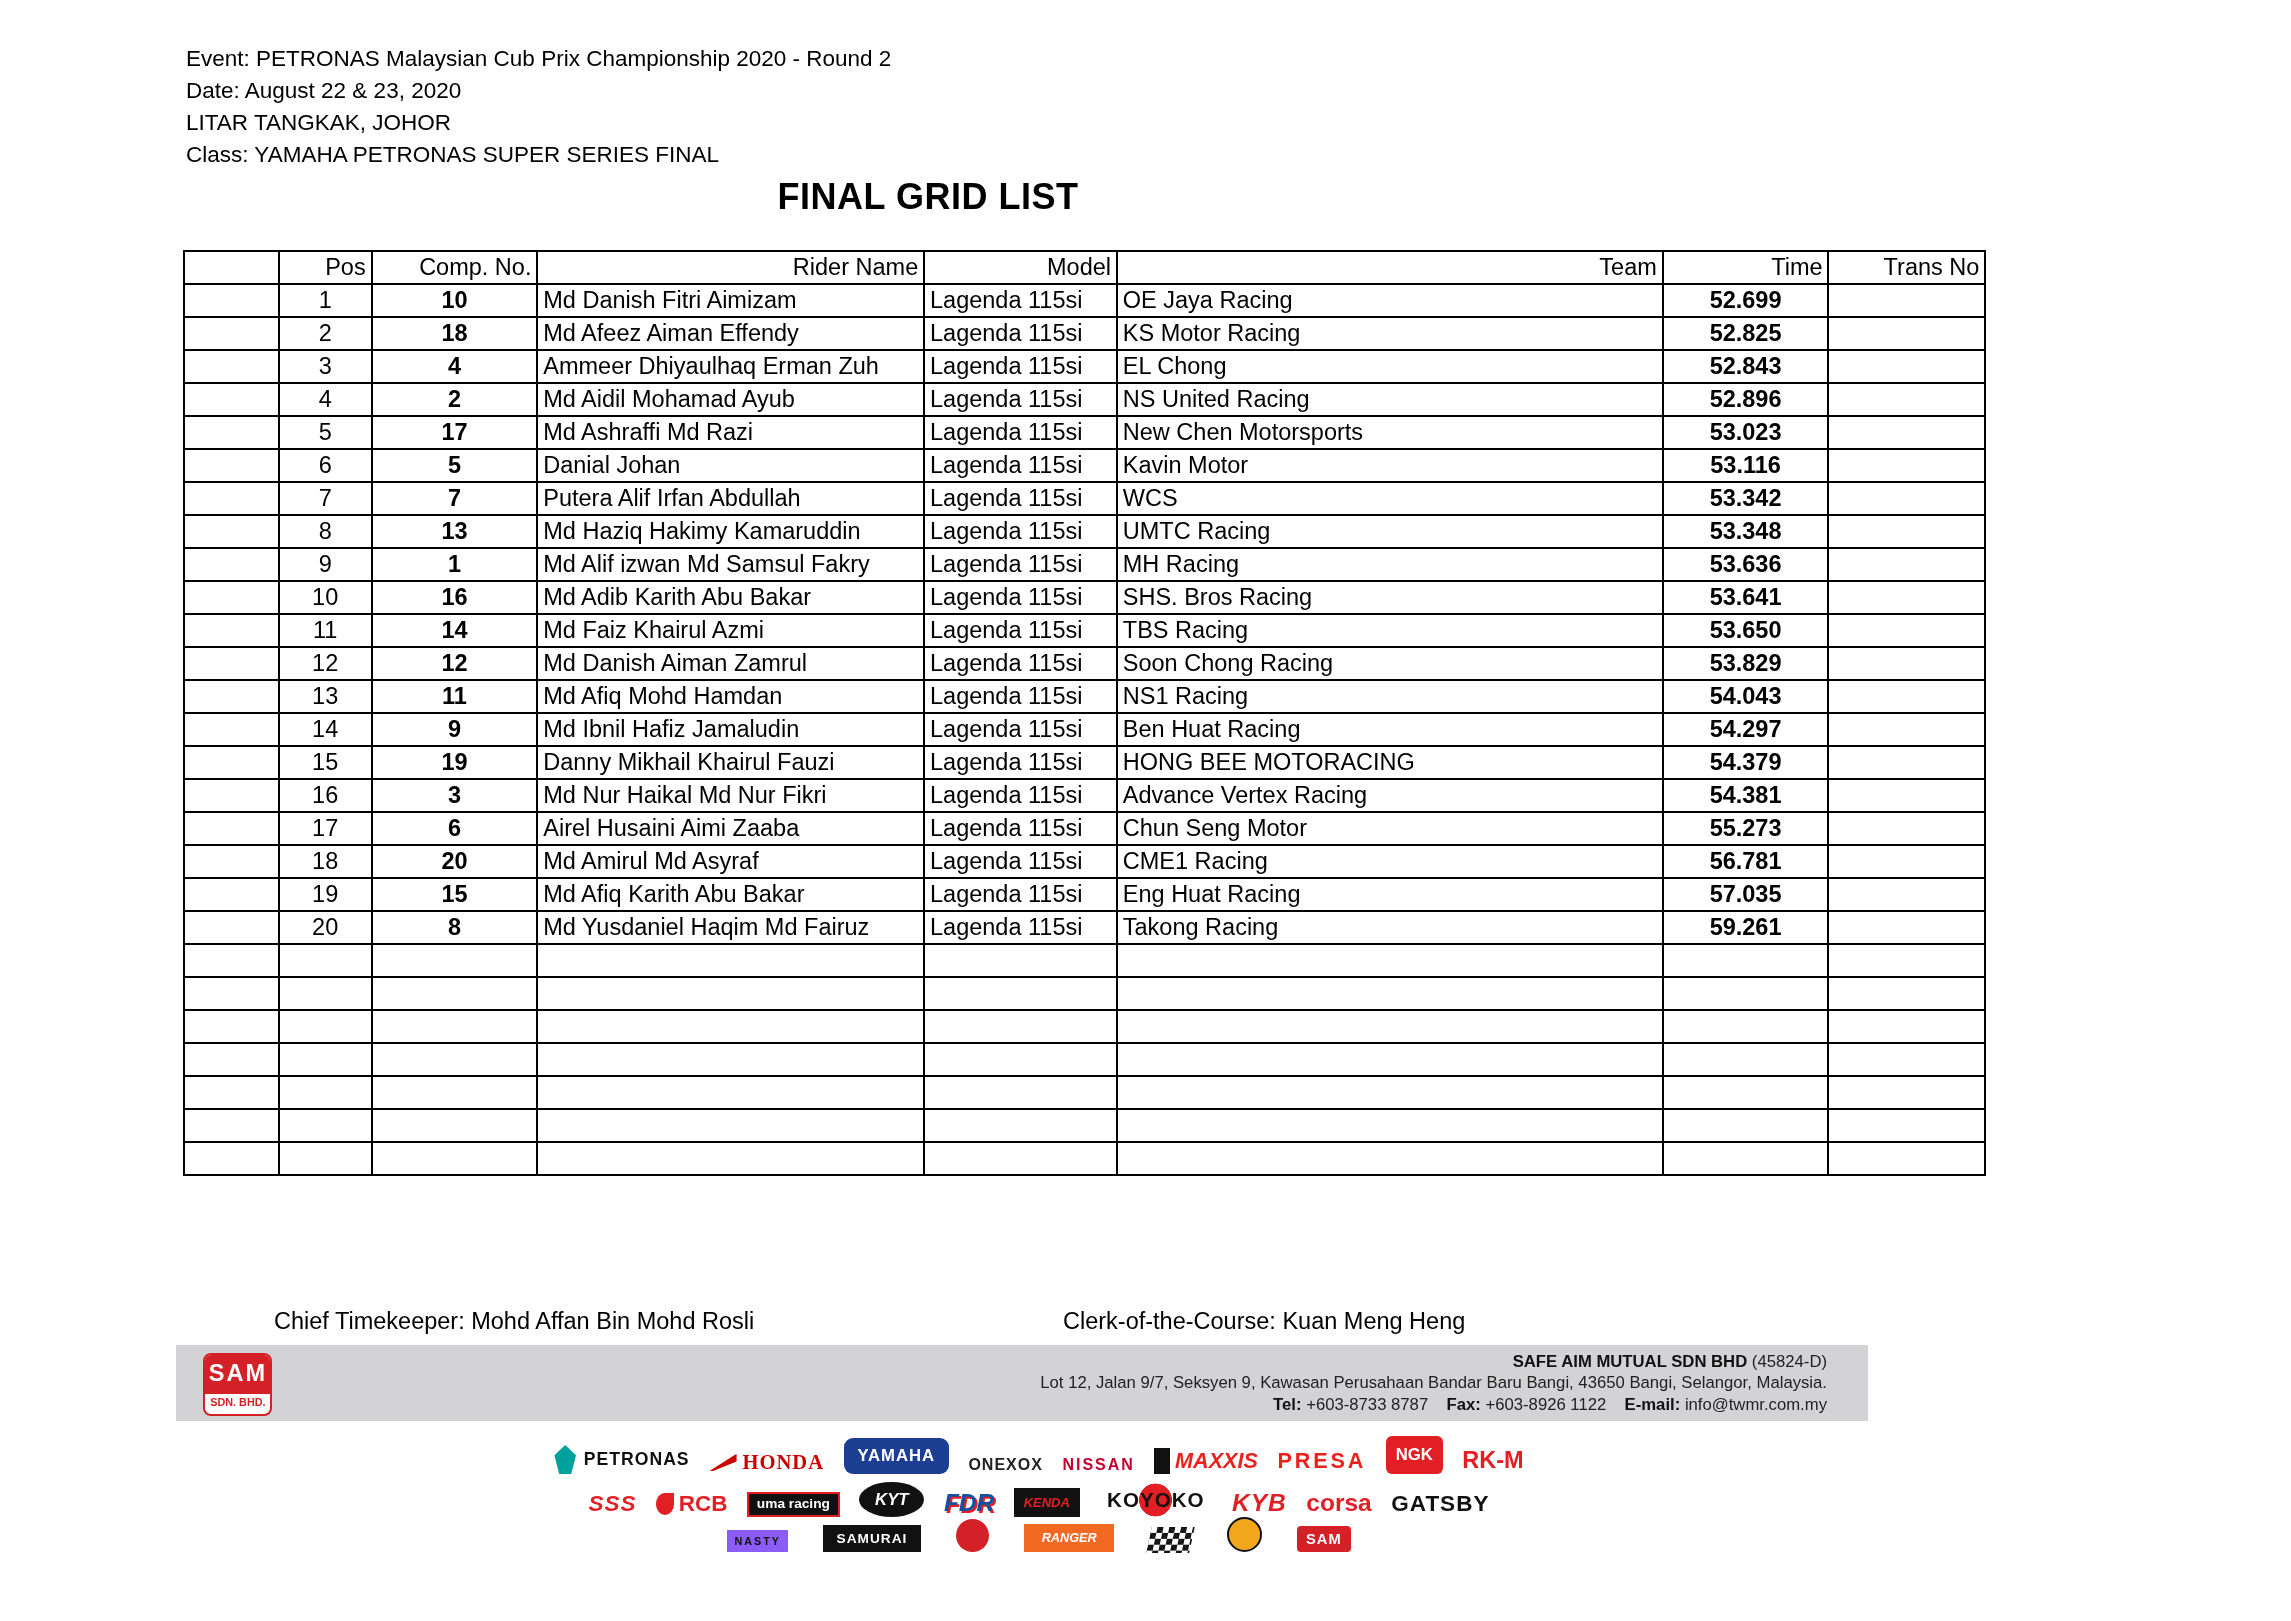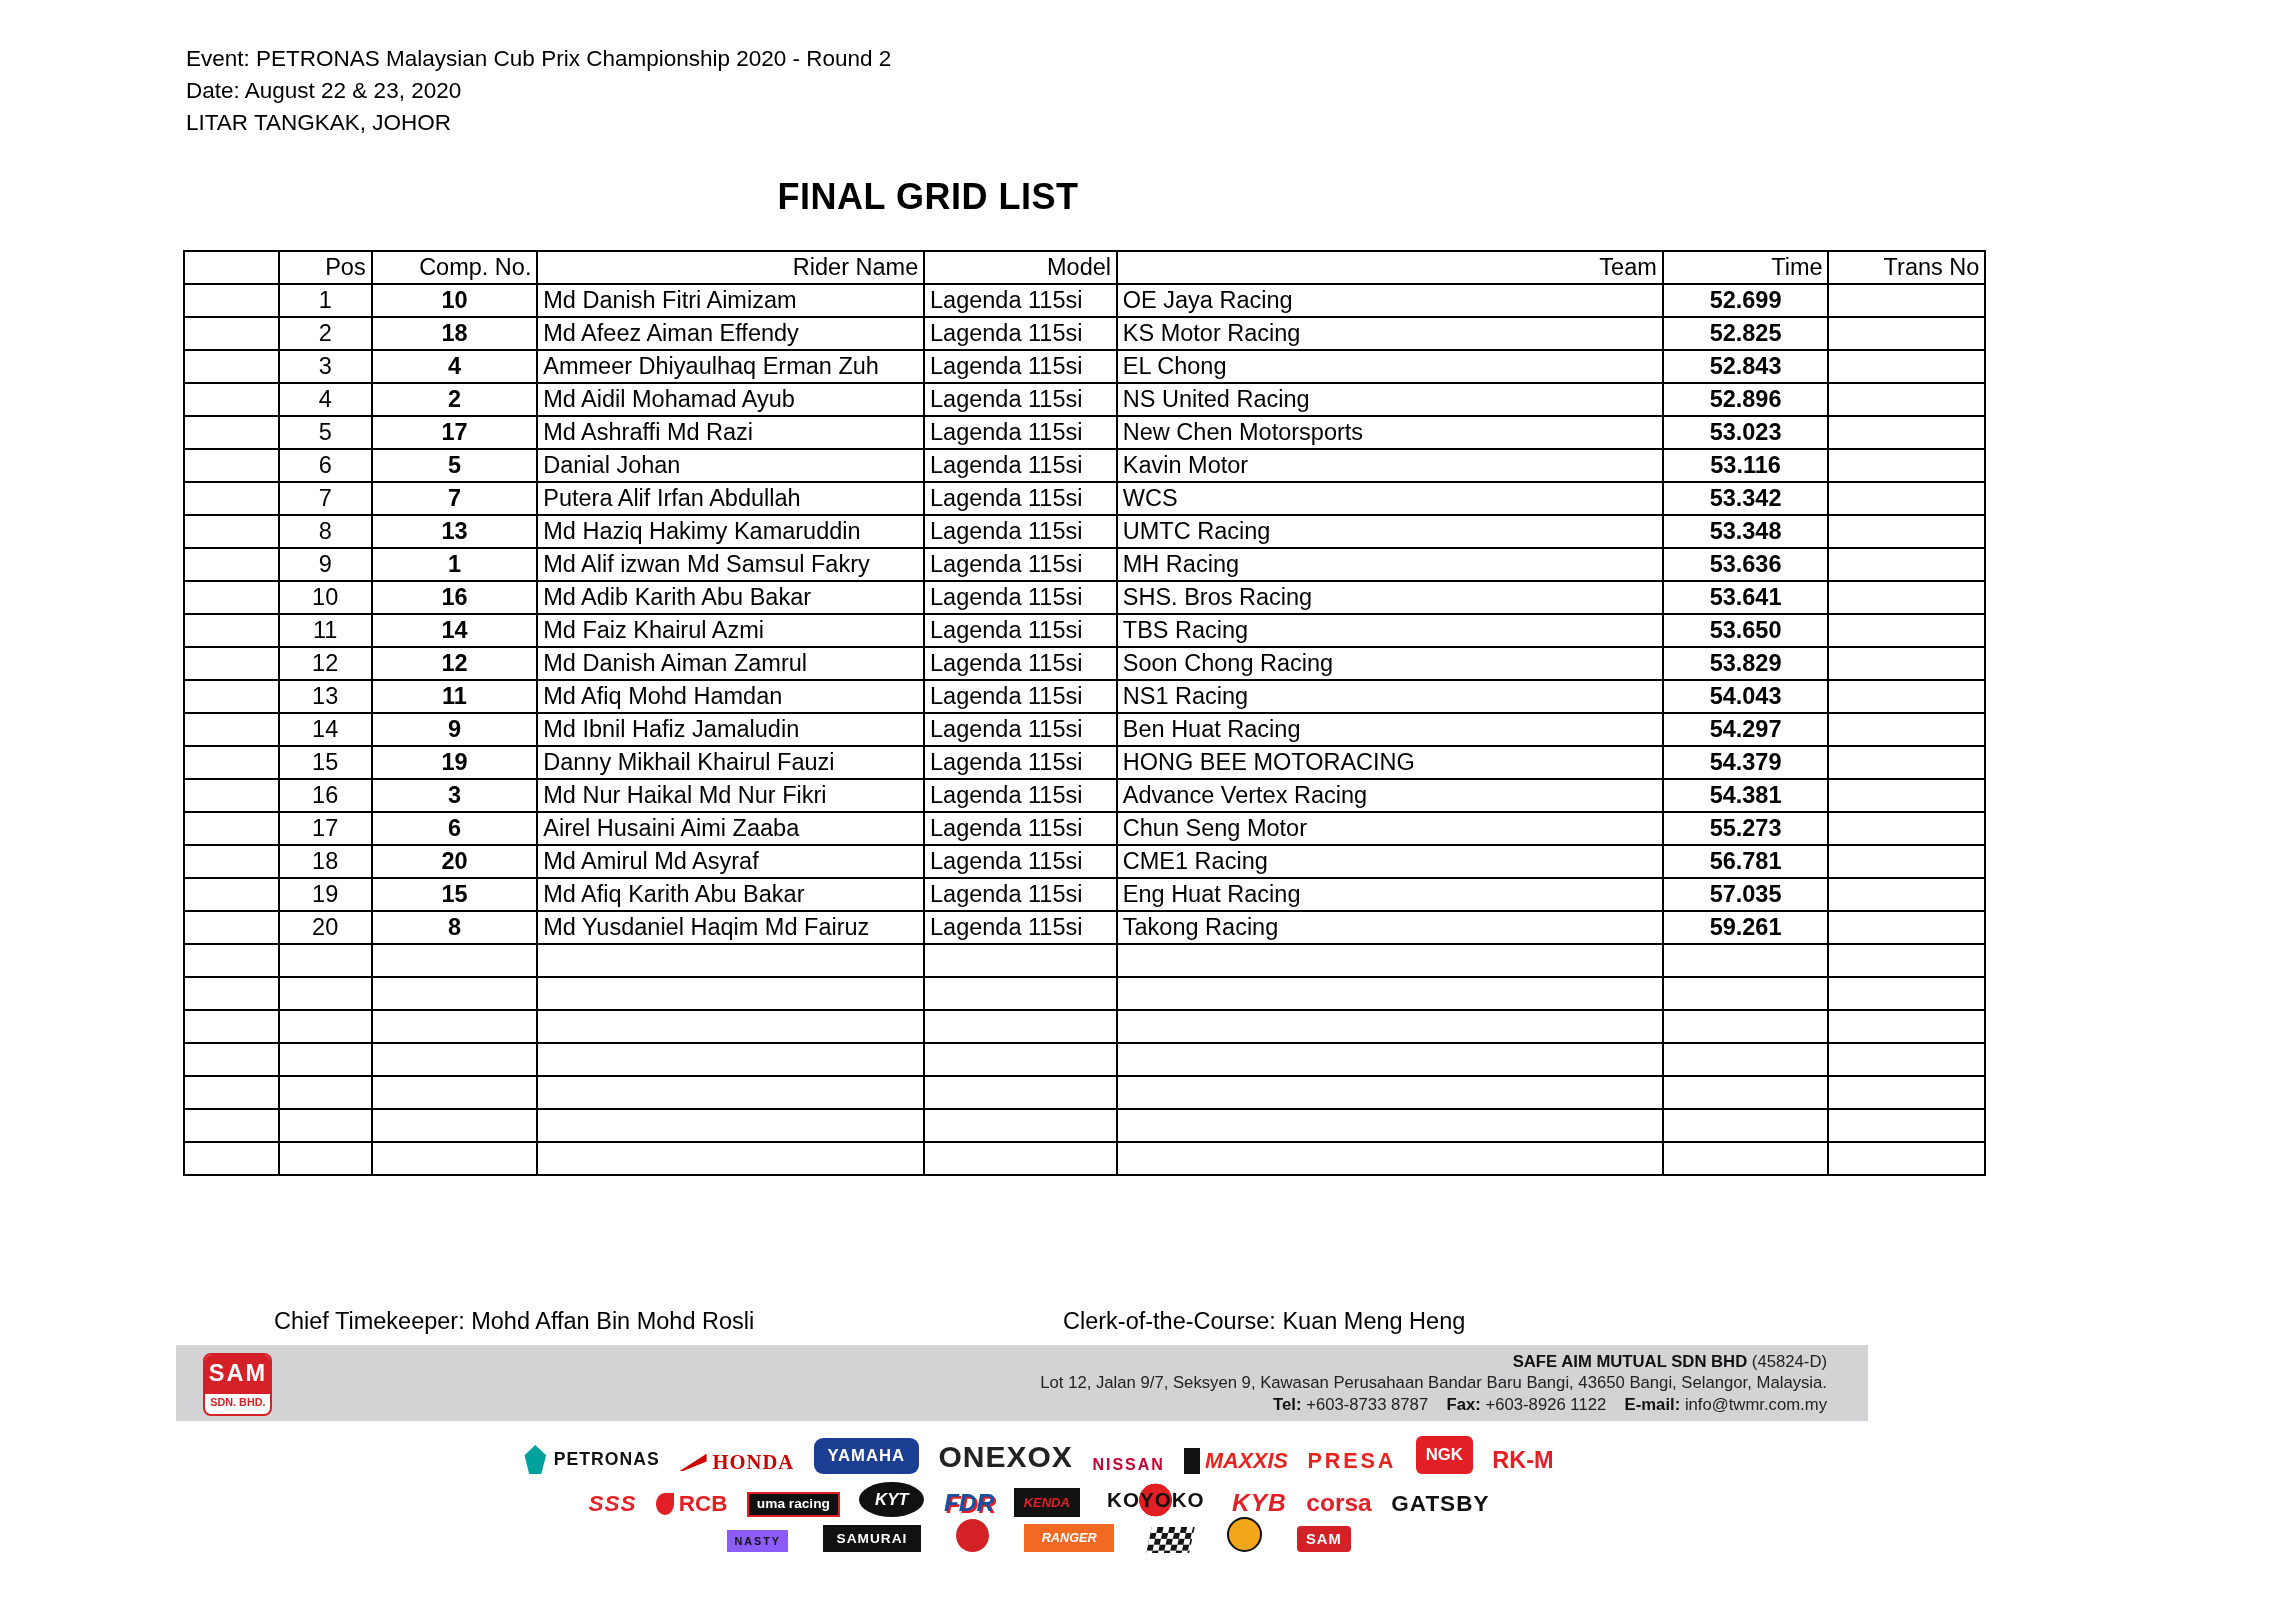--- a/index.html
+++ b/index.html
@@ -60,21 +60,21 @@
   #sponsors-r2{top:1476px;height:41px;}
   #sponsors-r3{top:1519px;height:33px;gap:35px;}
   .logo{display:inline-flex;align-items:center;justify-content:center;font-weight:bold;white-space:nowrap;}
   .petronas-logo{font-size:17.6px;color:#111;letter-spacing:1px;}
   .petronas-logo::before{content:"";width:21.6px;height:29px;background:#00a19c;
     clip-path:polygon(50% 0,100% 35%,78% 100%,22% 100%,0 35%);margin-right:7.8px;}
   .honda-logo{font-size:20.6px;color:#cc0000;letter-spacing:1px;font-family:"Liberation Serif",serif;}
   .honda-logo::before{content:"";width:27.4px;height:17.6px;background:#cc0000;
     clip-path:polygon(0 100%,100% 0,100% 45%,12% 100%);margin-right:5.9px;}
   .yamaha-logo{background:#1c3f94;color:#fff;font-size:16.7px;padding:7.8px 13.7px;letter-spacing:1px;border-radius:9px;}
-  .onexox-logo{font-size:30px;color:#222;font-weight:800;letter-spacing:1px;}
+  .onexox-logo{font-size:16px;color:#222;font-weight:800;letter-spacing:1px;}
   .nissan-logo{color:#c3002f;font-size:16px;letter-spacing:2px;}
   .maxxis-logo{color:#e8221c;font-size:21.6px;font-style:italic;}
   .maxxis-logo::before{content:"";width:15.7px;height:25.5px;background:#111;margin-right:4.9px;}
   .presa-logo{color:#e8221c;font-size:21.6px;letter-spacing:2.9px;font-weight:600;}
   .ngk-logo{background:#e31f26;color:#fff;font-size:16.7px;padding:8.8px 9.8px;border-radius:5.9px;}
   .rkm-logo{color:#e31f26;font-size:23.5px;}
   .sss-logo{color:#e31f26;font-style:italic;font-size:22.5px;letter-spacing:1px;}
   .rcb-logo{color:#e31f26;font-size:22.5px;}
   .rcb-logo::before{content:"";width:17.6px;height:21.6px;background:#e31f26;border-radius:50% 0 50% 50%;margin-right:4.9px;}
   .uma-racing-logo{background:#111;color:#fff;font-size:13.7px;padding:3.9px 7.8px;line-height:1;
@@ -98,20 +98,21 @@
   .round-badge-logo{width:31px;height:31px;border-radius:50%;background:#f2a71b;border:2.9px solid #111;}
   .sam-small-logo{background:#d42027;color:#fff;font-size:14.7px;padding:4.9px 8.8px;border-radius:3.9px;letter-spacing:1px;}
 </style>
 </head>
 <body>
 
 <div class="doc-header">
   <div>Event: PETRONAS Malaysian Cub Prix Championship 2020 - Round 2</div>
   <div>Date: August 22 &amp; 23, 2020</div>
   <div>LITAR TANGKAK, JOHOR</div>
+  <div>Class: YAMAHA PETRONAS SUPER SERIES FINAL</div>
 </div>
 
 <h1 class="title">FINAL GRID LIST</h1>
 
 <table class="grid-table">
   <thead>
     <tr id="head-row">
         <th></th>
         <th>Pos</th>
         <th>Comp. No.</th>

